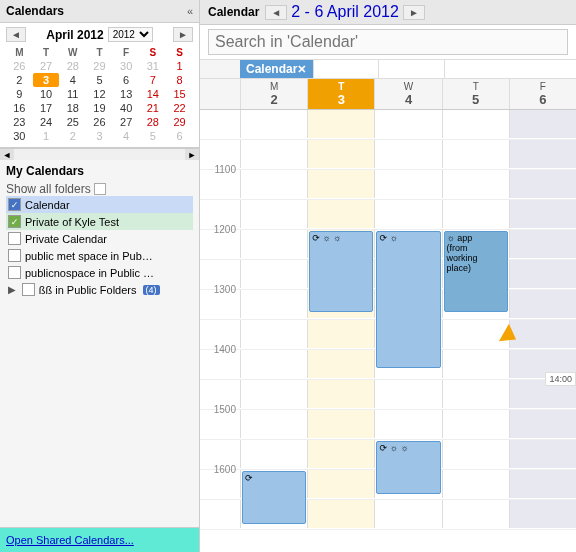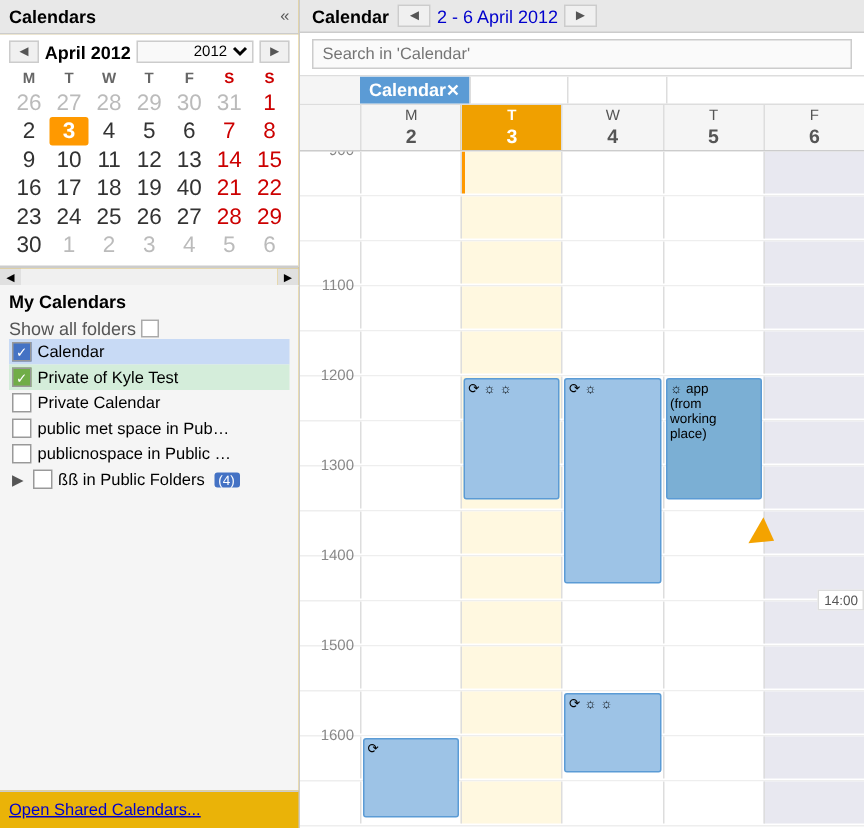--- a/index.html
+++ b/index.html
@@ -5,21 +5,21 @@
     * { box-sizing: border-box; margin: 0; padding: 0; font-family: Arial, sans-serif; font-size: 12px; }
     body { width: 576px; height: 552px; overflow: hidden; background: #fff; display: flex; }
 
     
     .left-panel {
       width: 200px;
       min-width: 200px;
       border-right: 1px solid #ccc;
       display: flex;
       flex-direction: column;
-      background: #eab308;
+      background: #5eead4;
     }
 
     .left-header {
       background: #e8e8e8;
       border-bottom: 1px solid #ccc;
       padding: 4px 6px;
       display: flex;
       align-items: center;
       justify-content: space-between;
     }
@@ -59,35 +59,34 @@
       font-size: 11px;
       font-weight: bold;
       display: flex;
       align-items: center;
       gap: 4px;
     }
     .mini-cal-month select {
       font-size: 11px;
       border: 1px solid #ccc;
       background: #f9f9f9;
-      padding-left: 33px;
     }
     .mini-cal-grid {
       width: 100%;
       border-collapse: collapse;
     }
     .mini-cal-grid th {
       font-size: 10px;
       color: #666;
       text-align: center;
       padding: 1px;
       width: 24px;
     }
     .mini-cal-grid td {
-      font-size: 15px;
+      font-size: 11px;
       text-align: center;
       padding: 1px;
       cursor: pointer;
       color: #333;
       width: 24px;
     }
     .mini-cal-grid td.other-month { color: #bbb; }
     .mini-cal-grid td.today {
       background: #f90;
       color: #fff;
@@ -213,34 +212,34 @@
     }
     .date-nav-btn {
       font-size: 10px;
       color: #555;
       cursor: pointer;
       border: 1px solid #ccc;
       background: #f0f0f0;
       padding: 1px 5px;
     }
     .date-range {
-      font-size: 12px;
+      font-size: 16px;
       color: #00c;
       cursor: pointer;
     }
     .search-bar {
       padding: 4px 8px;
       border-bottom: 1px solid #ddd;
       background: #fff;
     }
     .search-input {
       width: 100%;
       padding: 3px 6px;
       border: 1px solid #ccc;
-      font-size: 11px;
+      font-size: 16px;
       color: #999;
       background: #fafafa;
     }
 
     
     .cal-grid-container {
       flex: 1;
       overflow: hidden;
       display: flex;
       flex-direction: column;
@@ -546,30 +545,20 @@
           <div class="day-num">5</div>
         </div>
         <div class="day-header-cell">
           <div class="day-name">F</div>
           <div class="day-num">6</div>
         </div>
       </div>
 
     <div class="time-grid" id="time-grid">
         <div class="time-row">
-          <div class="time-label">900</div>
-          <div class="time-cell " style="position: relative; height: 28px;"></div>
-          <div class="time-cell today-col " style="position: relative; height: 28px;">
-            <div class="today-line"></div>
-          </div>
-          <div class="time-cell " style="position: relative; height: 28px;"></div>
-          <div class="time-cell " style="position: relative; height: 28px;"></div>
-          <div class="time-cell col-sat" style="position: relative; height: 28px;"></div>
-        </div>
-        <div class="time-row">
           <div class="time-label"></div>
           <div class="time-cell " style="position: relative; height: 28px;"></div>
           <div class="time-cell today-col " style="position: relative; height: 28px;"></div>
           <div class="time-cell " style="position: relative; height: 28px;"></div>
           <div class="time-cell " style="position: relative; height: 28px;"></div>
           <div class="time-cell col-sat" style="position: relative; height: 28px;"></div>
         </div>
         <div class="time-row">
           <div class="time-label"></div>
           <div class="time-cell " style="position: relative; height: 28px;"></div>

